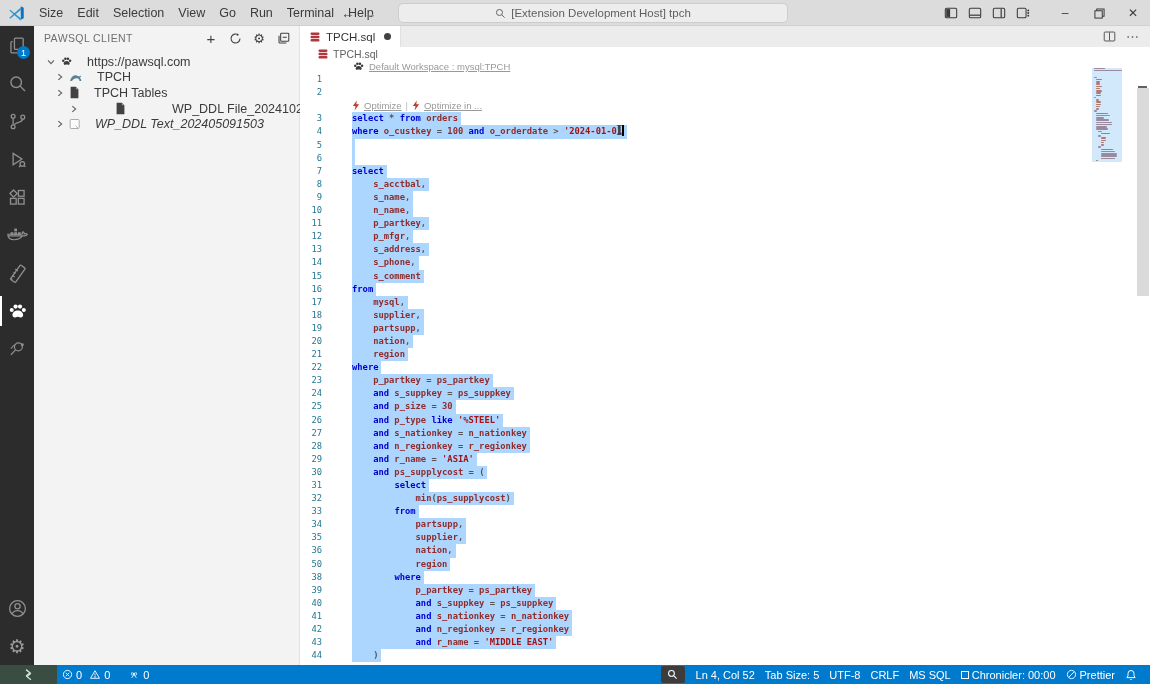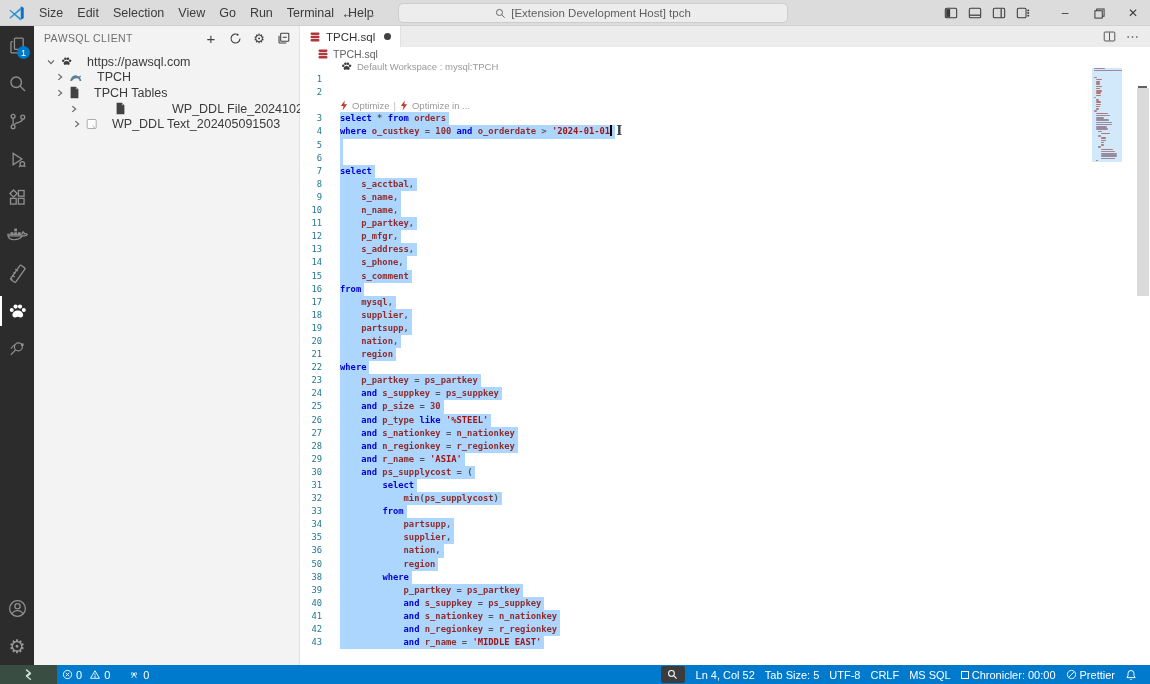--- a/index.html
+++ b/index.html
@@ -54,21 +54,21 @@
   .tab-dot { width:7px; height:7px; border-radius:50%; background:#424242; margin-left:4px; }
   .tab-fill { flex:1; }
   .editor-actions { display:flex; align-items:center; gap:10px; padding-right:10px; color:#555; }
   .breadcrumbs { height:13px; display:flex; align-items:center; gap:4px; padding-left:17px;
                  font-size:10.5px; color:#616161; }
 
   .code-area { position:absolute; top:34px; left:0; right:0; bottom:0;
                font-family:"DejaVu Sans Mono", monospace; font-size:8.8px; font-weight:700; }
   .row { height:13.1px; line-height:13.1px; display:flex; white-space:pre; }
   .ln { width:22px; text-align:right; color:#237893; flex:0 0 22px; font-weight:400; }
-  .txt { margin-left:18px; }
+  .txt { margin-left:30px;text-decoration:underline; }
   .row .inner { display:inline-block; height:13.1px; }
   .row.sel .inner { background:#add6ff; padding-right:3px; }
   .row.sel.empty .inner { width:3px; padding-right:0; }
   .row.lens { font-family:"Liberation Sans", sans-serif; font-size:9.5px; font-weight:400; color:#999;
               align-items:center; }
   .row.lens .txt { display:flex; align-items:center; gap:4px; }
   .lens-link { color:#999; cursor:pointer; }
   .tok-k { color:#0000d4; } .tok-i { color:#8f2d2d; } .tok-s { color:#a31515; }
   .tok-n { color:#8f2d2d; } .tok-p { color:#555; }
   .caret { display:inline-block; width:1.6px; height:11px; background:#000; vertical-align:-2px; }
@@ -311,21 +311,21 @@
             <polyline points="4,2.5 8,6 4,9.5" fill="none" stroke="#646464" stroke-width="1.4"></polyline>
           </svg>
           <span style="display:flex;align-items:center;margin-left:4px;">
             <svg width="11" height="13" viewBox="0 0 16 20">
               <path d="M2 1 h8 l4 4 v14 h-12 z" fill="#424242"></path>
               <path d="M10 1 l4 4 h-4 z" fill="#9a9a9a"></path>
             </svg>
           </span>
           <span class="tree-label">WP_DDL File_202410211503</span>
         </div>
-        <div class="tree-row" style="padding-left: 38px;">
+        <div class="tree-row" style="padding-left: 21px; font-style: italic;">
           <svg class="chev" viewBox="0 0 12 12">
             <polyline points="4,2.5 8,6 4,9.5" fill="none" stroke="#646464" stroke-width="1.4"></polyline>
           </svg>
           <span style="display:flex;align-items:center;margin-left:4px;">
             <svg width="12" height="12" viewBox="0 0 20 20">
               <rect x="2" y="2.5" width="15" height="15" rx="1.5" fill="#fdfdfd" stroke="#a8a8a8" stroke-width="1.6"></rect>
               <path d="M11 13 l4 4" stroke="#a8a8a8" stroke-width="1.6"></path>
             </svg>
           </span>
           <span class="tree-label">WP_DDL Text_202405091503</span>
@@ -420,20 +420,21 @@
           <div class="row sel"><span class="ln">34</span><span class="txt"><span class="inner"><span class="tok-i">            partsupp</span><span class="tok-p">,</span><span class="tok-i"></span></span></span></div>
           <div class="row sel"><span class="ln">35</span><span class="txt"><span class="inner"><span class="tok-i">            supplier</span><span class="tok-p">,</span><span class="tok-i"></span></span></span></div>
           <div class="row sel"><span class="ln">36</span><span class="txt"><span class="inner"><span class="tok-i">            nation</span><span class="tok-p">,</span><span class="tok-i"></span></span></span></div>
           <div class="row sel"><span class="ln">50</span><span class="txt"><span class="inner"><span class="tok-i">            region</span></span></span></div>
           <div class="row sel"><span class="ln">38</span><span class="txt"><span class="inner"><span class="tok-i">        </span><span class="tok-k">where</span><span class="tok-i"></span></span></span></div>
           <div class="row sel"><span class="ln">39</span><span class="txt"><span class="inner"><span class="tok-i">            p_partkey </span><span class="tok-p">=</span><span class="tok-i"> ps_partkey</span></span></span></div>
           <div class="row sel"><span class="ln">40</span><span class="txt"><span class="inner"><span class="tok-i">            </span><span class="tok-k">and</span><span class="tok-i"> s_suppkey </span><span class="tok-p">=</span><span class="tok-i"> ps_suppkey</span></span></span></div>
           <div class="row sel"><span class="ln">41</span><span class="txt"><span class="inner"><span class="tok-i">            </span><span class="tok-k">and</span><span class="tok-i"> s_nationkey </span><span class="tok-p">=</span><span class="tok-i"> n_nationkey</span></span></span></div>
           <div class="row sel"><span class="ln">42</span><span class="txt"><span class="inner"><span class="tok-i">            </span><span class="tok-k">and</span><span class="tok-i"> n_regionkey </span><span class="tok-p">=</span><span class="tok-i"> r_regionkey</span></span></span></div>
           <div class="row sel"><span class="ln">43</span><span class="txt"><span class="inner"><span class="tok-i">            </span><span class="tok-k">and</span><span class="tok-i"> r_name </span><span class="tok-p">=</span><span class="tok-i"> </span><span class="tok-s">'MIDDLE EAST'</span><span class="tok-i"></span></span></span></div>
+          <div class="row sel"><span class="ln">44</span><span class="txt"><span class="inner"><span class="tok-i">    </span><span class="tok-p">)</span><span class="tok-i"></span></span></span></div>
         </div>
       <div class="ibeam" style="left: 316.141px; top: 63.4688px;">I</div>
       <div class="minimap" id="minimap">
           <div class="mm-selbg" style="left: 0px; width: 30px; top: 7.5px; height: 94.25px;"></div>
           <div class="mm-row" style="top: 7.5px; left: 2px; width: 11px; background: rgb(154, 138, 158);"></div>
           <div class="mm-row" style="top: 9.75px; left: 2px; width: 28.05px; background: rgb(154, 138, 158);"></div>
           <div class="mm-row" style="top: 16.5px; left: 2px; width: 3.3px; background: rgb(154, 138, 158);"></div>
           <div class="mm-row" style="top: 18.75px; left: 4.2px; width: 5.5px; background: rgb(176, 122, 114);"></div>
           <div class="mm-row" style="top: 21px; left: 4.2px; width: 3.85px; background: rgb(176, 122, 114);"></div>
           <div class="mm-row" style="top: 23.25px; left: 4.2px; width: 3.85px; background: rgb(176, 122, 114);"></div>

